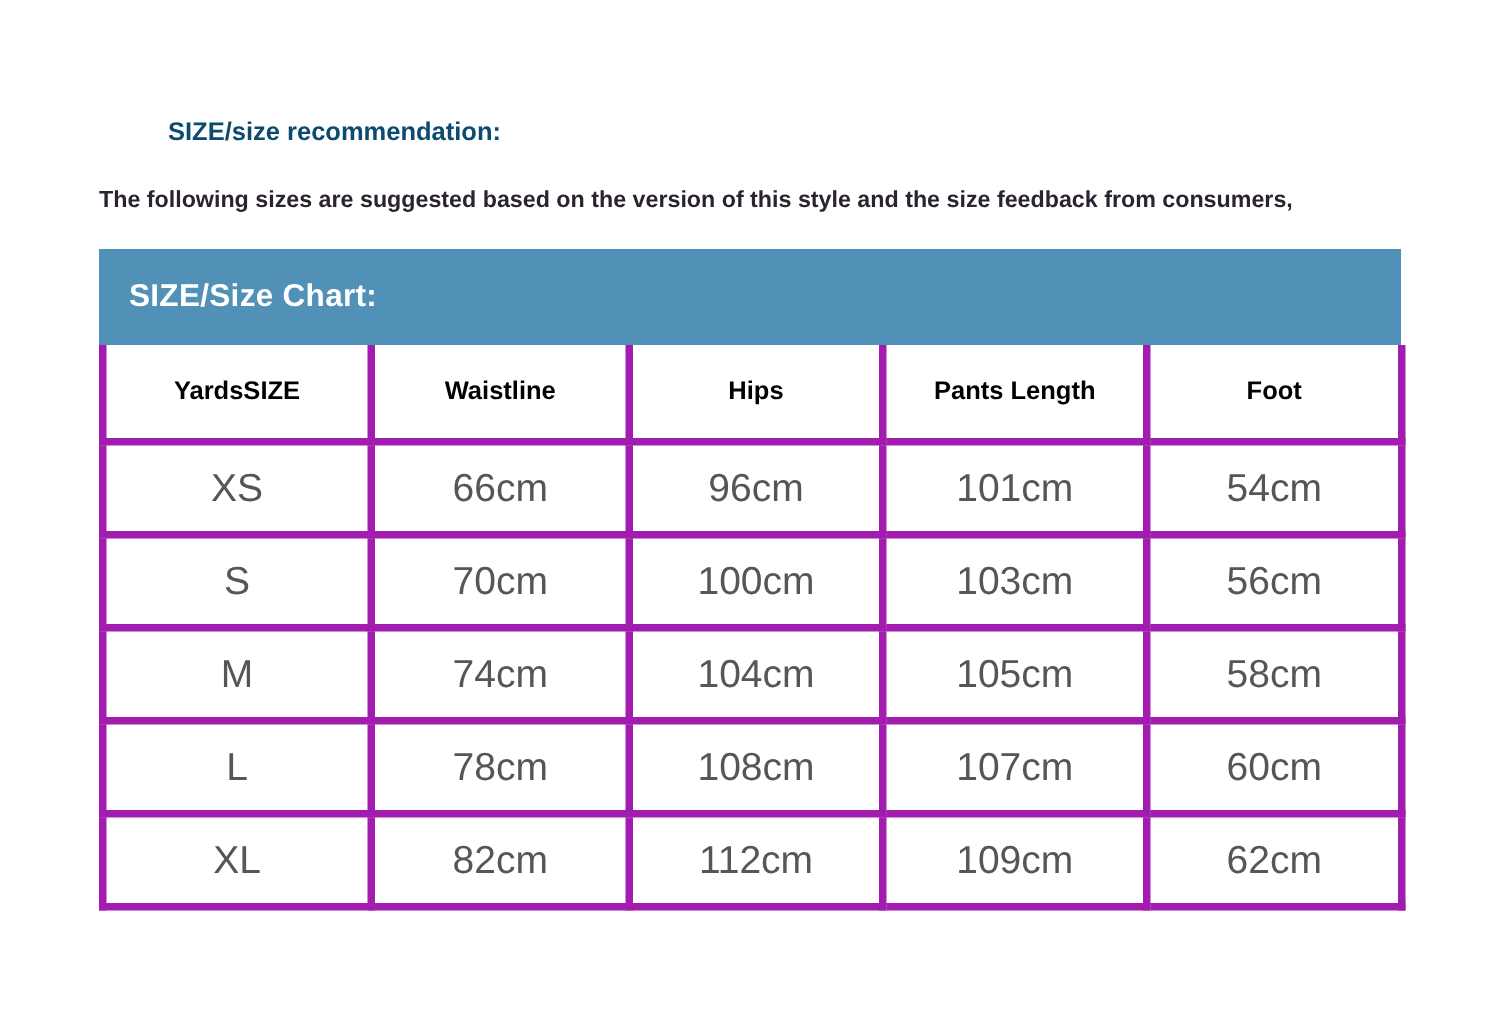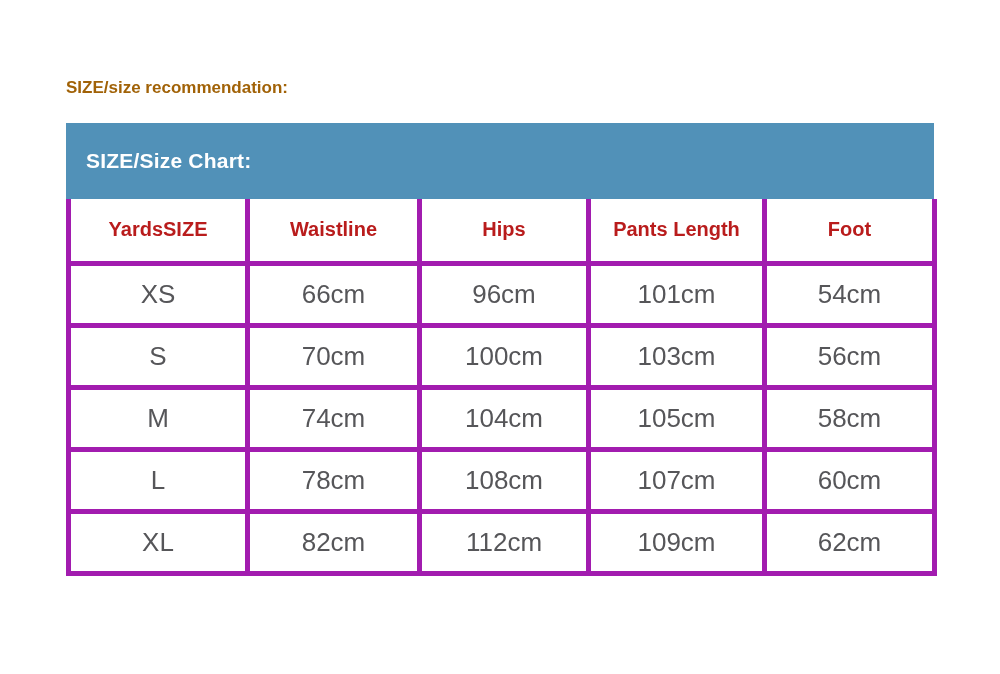--- a/index.html
+++ b/index.html
@@ -11,34 +11,35 @@
     overflow: hidden;
   }
   .content {
     width: 868px;
     margin-left: 66px;
   }
   .rec-heading {
     margin-top: 78px;
     font-size: 17px;
     font-weight: bold;
-    color: #a16207;
+    color: #0c4a6e;
     line-height: 20px;
+    margin-left: 46px;
   }
   .rec-text {
     margin-top: 25px;
     font-size: 15.5px;
     font-weight: bold;
     color: #2b2430;
     line-height: 21px;
     width: 880px;
   }
   .chart-header {
     margin-top: 22px;
-    height: 76px;
+    height: 64px;
     background: #5191b8;
     display: flex;
     align-items: center;
     padding-left: 20px;
   }
   .chart-header .title {
     color: #ffffff;
     font-size: 21px;
     font-weight: bold;
     letter-spacing: 0.2px;
@@ -50,23 +51,23 @@
   }
   table.size-table th,
   table.size-table td {
     border: 5px solid #a21caf;
     text-align: center;
     vertical-align: middle;
     background: #ffffff;
   }
   table.size-table th {
     height: 64px;
-    font-size: 20px;
+    font-size: 17px;
     font-weight: bold;
-    color: #b91c1c;
+    color: #000000;
     border-top: none;
   }
   table.size-table td {
     height: 62px;
     font-size: 26px;
     font-weight: normal;
     color: #565659;
   }
   col.c1 { width: 179px; }
   col.c2 { width: 172px; }
@@ -75,20 +76,21 @@
   col.c5 { width: 170px; }
 </style>
 </head>
 <body>
 
 <div class="content">
 
   <div class="rec-heading">SIZE/size recommendation:</div>
 
   <div class="rec-text">
+    <div>The following sizes are suggested based on the version of this style and the size feedback from consumers,</div>
   </div>
 
   <div class="chart-header">
     <span class="title">SIZE/Size Chart:</span>
   </div>
 
   <table class="size-table">
     <colgroup>
       <col class="c1">
         <col class="c2">

